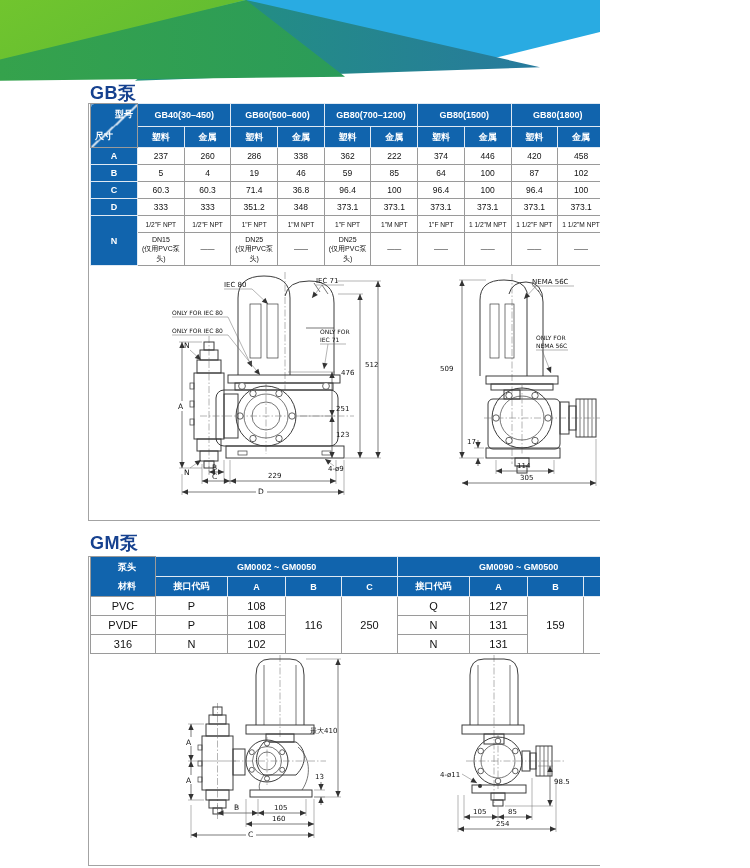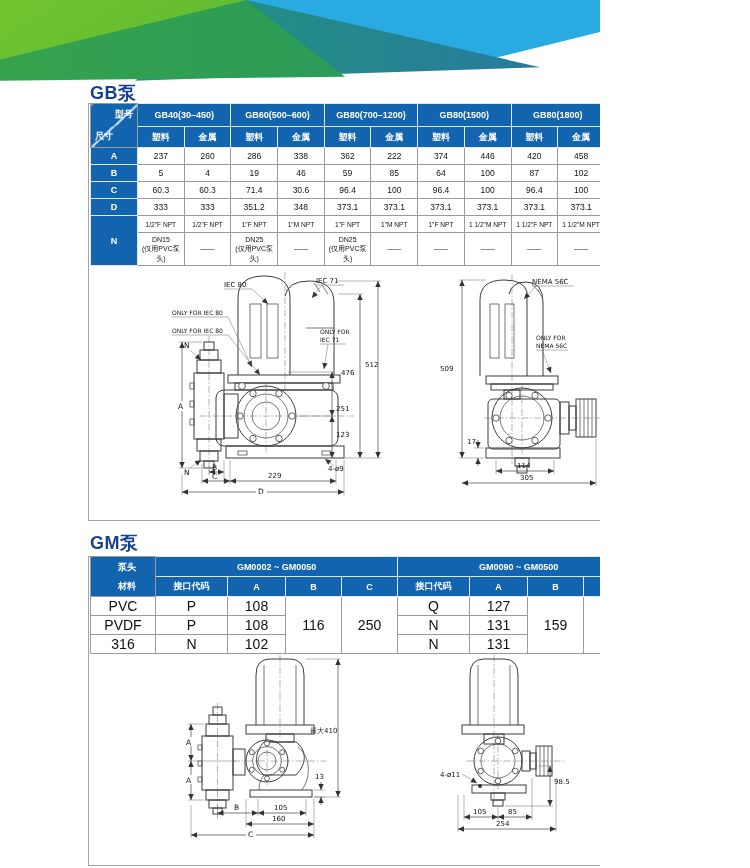--- a/index.html
+++ b/index.html
@@ -29,21 +29,21 @@
   #gb-table{left:90px;top:103px;width:515px;}
   #gb-table tr.h1{height:23px;} #gb-table tr.h2{height:21px;}
   #gb-table tr.r{height:17px;} #gb-table tr.npt{height:17px;} #gb-table tr.rdn{height:33px;}
   .corner{position:relative;background-color:#1164ad;
     background-image:linear-gradient(to bottom right,transparent calc(50% - 1px),#cfe0f0 calc(50% - 1px),#cfe0f0 calc(50% + 1px),transparent calc(50% + 1px));}
   .corner span{position:absolute;color:#fff;font-weight:bold;font-size:9px;}
   .corner .ct{top:4px;right:4px;} .corner .cb{bottom:4px;left:4px;}
   #gm-table{left:90px;top:556px;width:549px;}
   #gm-table tr.h1,#gm-table tr.h2{height:20px;}
   #gm-table tr.r{height:19px;}
-  #gm-table .num{font-size:14px;}
+  #gm-table .num{font-size:11px;}
   .corner2{background:#1164ad;color:#fff;font-weight:bold;font-size:9px;}
   .corner2 span{display:block;line-height:19px;padding-left:8px;}
   
   .diag{position:absolute;}
   #gb-svg{left:88px;top:268px;} #gm-svg{left:88px;top:655px;}
   .oln{fill:none;stroke:#3c3c3c;stroke-width:1;}
   .oln2{fill:none;stroke:#3c3c3c;stroke-width:.7;}
   .cl{fill:none;stroke:#777;stroke-width:.55;stroke-dasharray:7 2 1.5 2;}
   .dim{fill:none;stroke:#444;stroke-width:.7;}
   .ext{fill:none;stroke:#6b6b6b;stroke-width:.5;}
@@ -129,21 +129,21 @@
       <td class="num">64</td>
       <td class="num">100</td>
       <td class="num">87</td>
       <td class="num">102</td>
     </tr>
     <tr class="r">
       <th class="hd">C</th>
       <td class="num">60.3</td>
       <td class="num">60.3</td>
       <td class="num">71.4</td>
-      <td class="num">30.6</td>
+      <td class="num">36.8</td>
       <td class="num">96.4</td>
       <td class="num">100</td>
       <td class="num">96.4</td>
       <td class="num">100</td>
       <td class="num">96.4</td>
       <td class="num">100</td>
     </tr>
     <tr class="r">
       <th class="hd">D</th>
       <td class="num">333</td>

